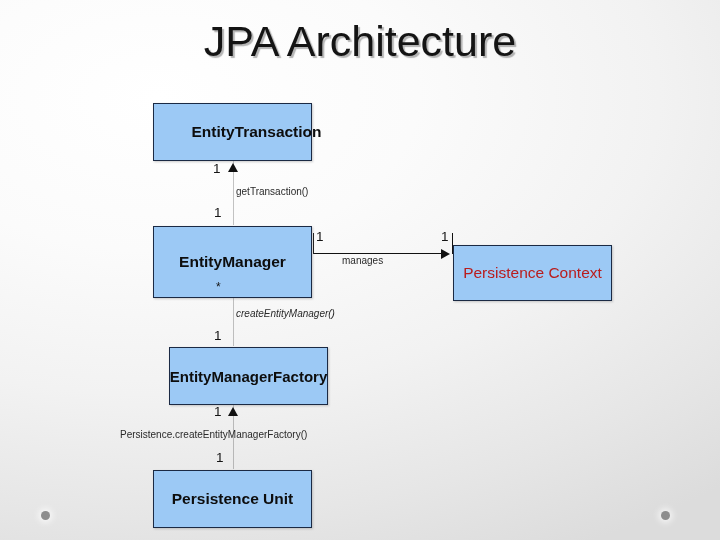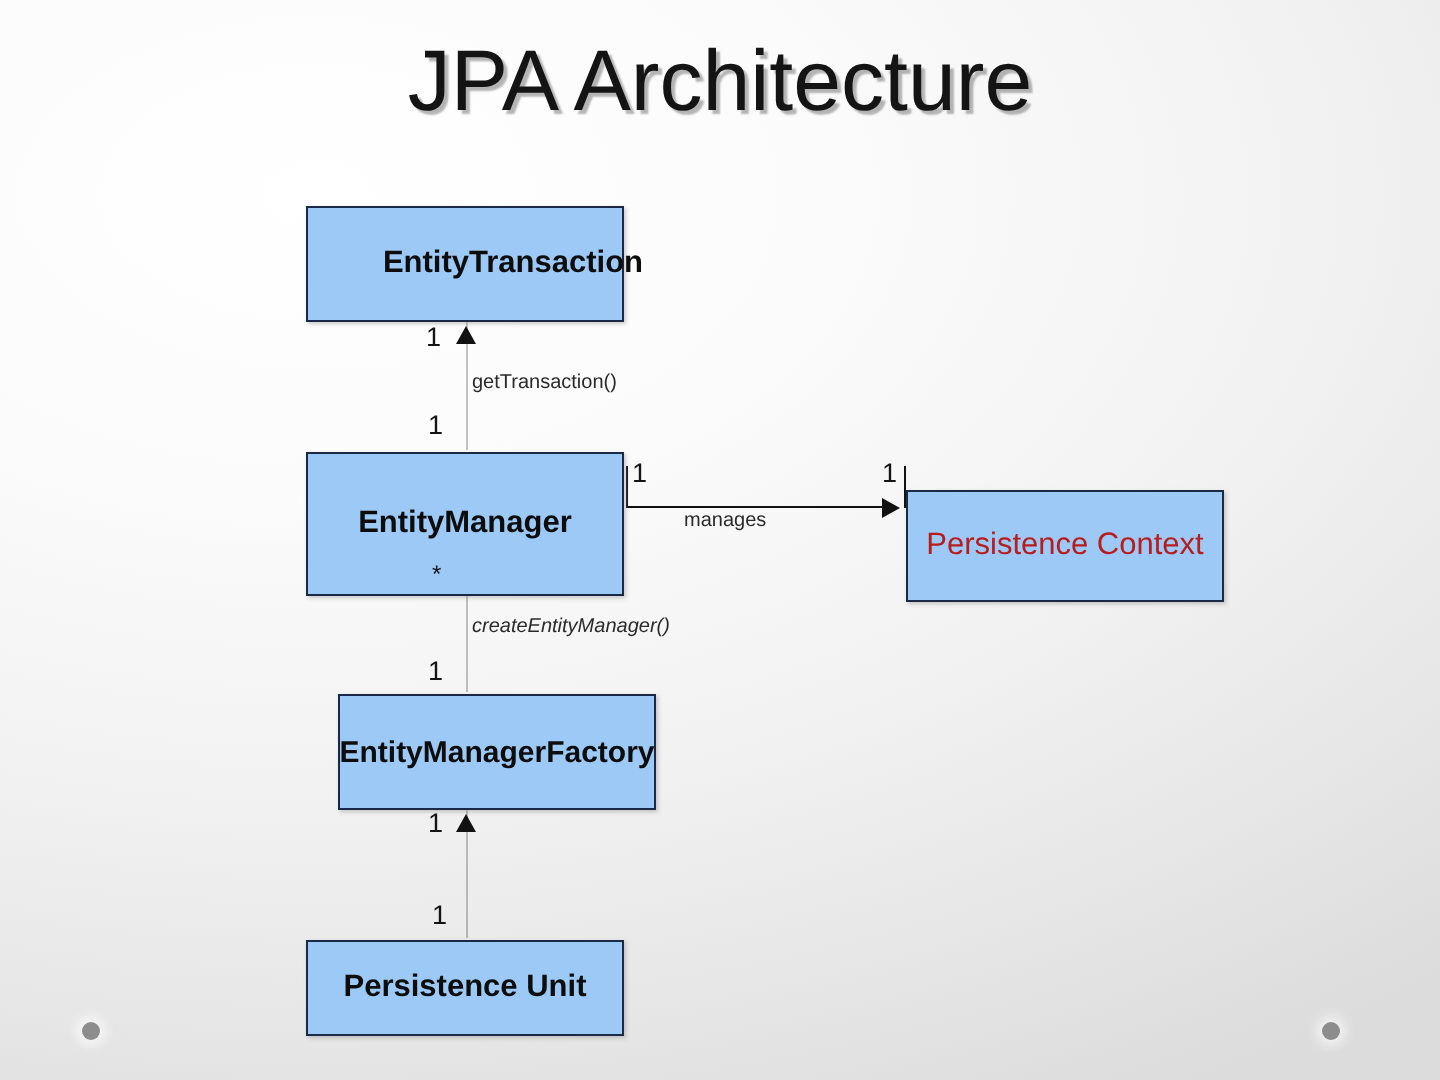--- a/index.html
+++ b/index.html
@@ -55,21 +55,21 @@
   .node.thin {
     font-weight: normal;
     font-size: 15.5px;
     color: #b91c1c;
     margin-top: 19px;
   }
   #node-entitytransaction { left:153px; top:103px;  width:159px; height:58px;padding-left:48px; }
   #node-entitymanager     { left:153px; top:226px;  width:159px; height:72px; }
   #node-persistencectx    { left:453px; top:226px;  width:159px; height:56px; }
   #node-emfactory         { left:153px; top:347px;  width:159px; height:58px; font-size:15px;margin-left:16px; }
-  #node-persistenceunit   { left:153px; top:470px;  width:159px; height:48px; }
+  #node-persistenceunit   { left:153px; top:470px;  width:159px; height:58px; }
 
   
   .vline {
     position: absolute;
     width: 1px;
     background: #3b3b3b;
     opacity: 0.30;
   }
   .hline {
     position: absolute;
@@ -176,20 +176,21 @@
   <div class="node thin" id="node-persistencectx">Persistence Context</div>
 
   <div class="node" id="node-emfactory">EntityManagerFactory</div>
 
   <div class="node" id="node-persistenceunit">Persistence Unit</div>
 
   <div class="edge-label" id="lbl-gettransaction">getTransaction()</div>
 
   <div class="edge-label" id="lbl-createem">createEntityManager()</div>
 
+  <div class="edge-label" id="lbl-createemf">Persistence.createEntityManagerFactory()</div>
 
   <div class="edge-label" id="lbl-manages">manages</div>
 
   <div class="mult" id="m-et-1">1</div>
 
   <div class="mult" id="m-em-top">1</div>
 
   <div class="mult" id="m-em-bot">*</div>
 
   <div class="mult" id="m-emf-top">1</div>

